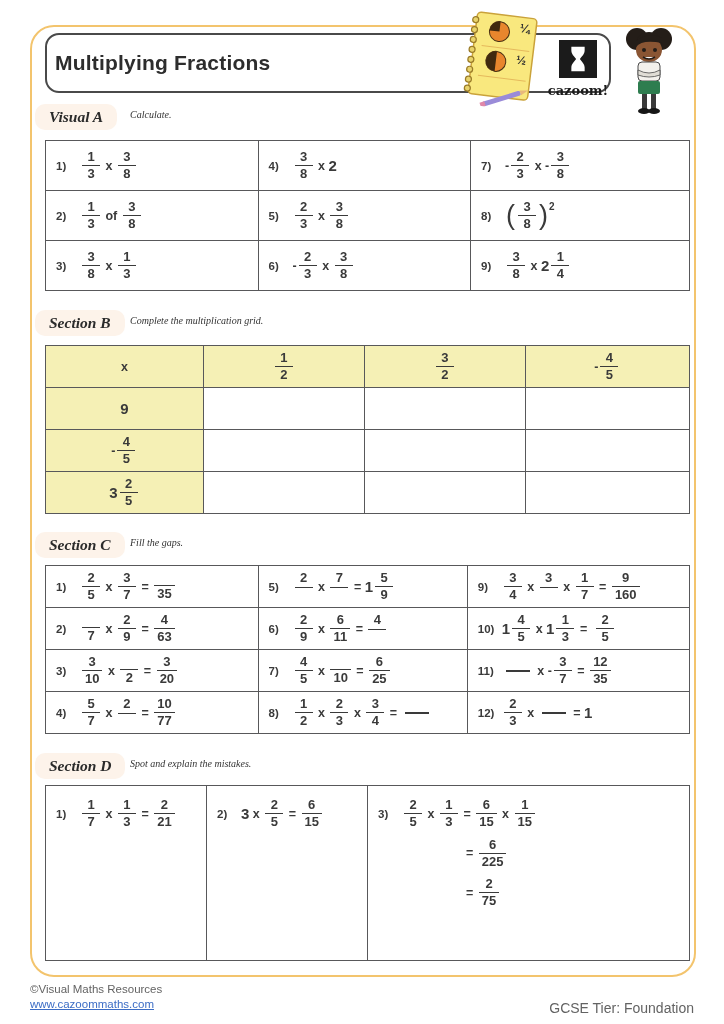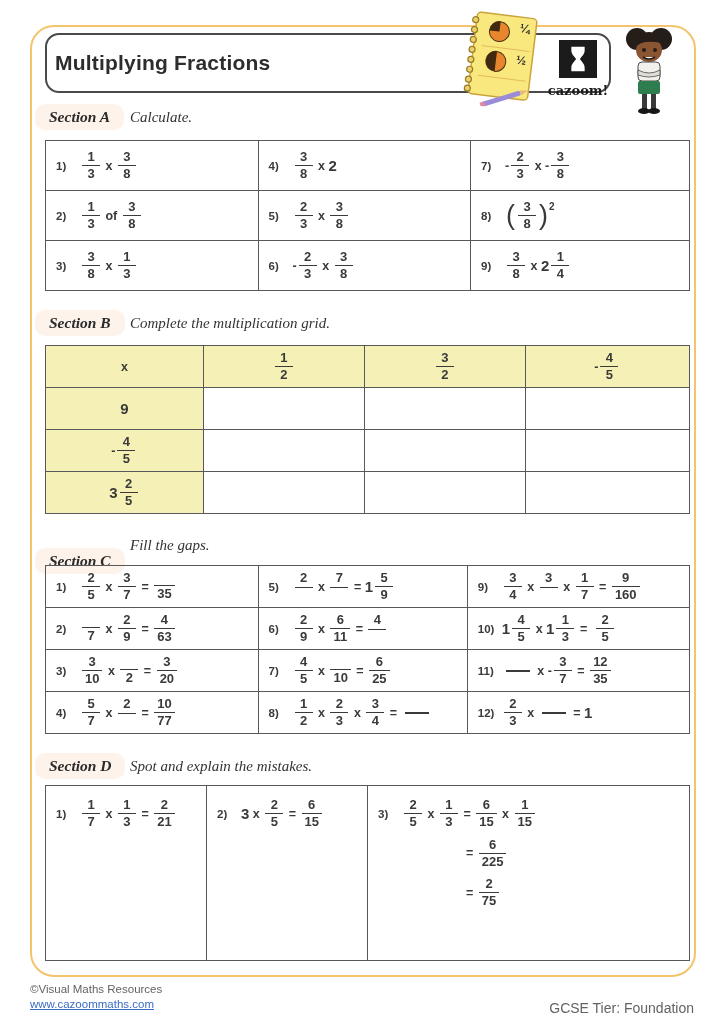--- a/index.html
+++ b/index.html
@@ -11,21 +11,21 @@
   .title-box{position:absolute;left:45px;top:33px;width:562px;height:56px;background:#fff;
         border:2.5px solid #4a4a4a;border-radius:14px;z-index:2;display:flex;align-items:center;}
   .title-text{margin-left:8px;font-size:21px;font-weight:bold;color:#2d2d2d;letter-spacing:.2px;}
   .notebook{position:absolute;left:458px;top:12px;width:86px;height:96px;z-index:3;transform:rotate(7deg);}
   .logo{position:absolute;left:547px;top:40px;width:62px;text-align:center;z-index:3;}
   .logo-text{font-family:"DejaVu Serif",serif;font-weight:bold;font-size:13px;color:#1b1b1b;margin-top:1px;}
   .character{position:absolute;left:620px;top:26px;width:56px;height:88px;z-index:3;}
   
   .pill{position:absolute;background:#fdf3ea;border-radius:10px;padding:4px 14px;
         font-family:"Liberation Serif",serif;font-style:italic;font-weight:bold;font-size:15.5px;color:#2b2b2b;}
-  .instr{position:absolute;font-family:"Liberation Serif",serif;font-style:italic;font-size:15px;color:#333;}
+  .instr{position:absolute;font-family:"Liberation Serif",serif;font-style:italic;font-size:10px;color:#333;}
   
   table{border-collapse:collapse;table-layout:fixed;position:absolute;left:45px;width:645px;}
   td,th{border:1px solid #58585a;padding:0;vertical-align:middle;}
   .yl{background:#f5f0b5;}
   .cellrow{display:flex;align-items:center;padding:4px 4px 4px 10px;}
   .center-cell{display:flex;align-items:center;justify-content:center;height:100%;}
   .pnum{font-size:11.5px;font-weight:bold;color:#3a3a3a;min-width:24px;flex:0 0 auto;}
   .expr{display:flex;align-items:center;flex-wrap:nowrap;}
   .mtext{font-weight:bold;font-size:12.5px;white-space:pre;color:#3a3a3a;}
   .mnum{font-weight:bold;font-size:15px;white-space:pre;color:#3a3a3a;}
@@ -111,21 +111,21 @@
       <rect x="18" y="36" width="22" height="19" rx="4" fill="#f3f1ec" stroke="#4a4a4a" stroke-width="1"></rect>
       <path d="M18 44 q11 6 22 0 l0 5 q-11 4 -22 0 z" fill="#e0ddd5" stroke="#4a4a4a" stroke-width="0.8"></path>
       <rect x="18" y="55" width="22" height="13" rx="2" fill="#2e7d4f"></rect>
       <rect x="22" y="68" width="5" height="15" fill="#3a3a3a"></rect>
       <rect x="31" y="68" width="5" height="15" fill="#3a3a3a"></rect>
       <ellipse cx="24" cy="85" rx="6" ry="3" fill="#161616"></ellipse>
       <ellipse cx="34" cy="85" rx="6" ry="3" fill="#161616"></ellipse>
     </svg>
   </div>
 
-  <div class="pill" style="left:35px;top:104px;">Section A</div>
+  <div class="pill" style="left:35px;top:104px;">Visual A</div>
   <div class="instr" style="left:130px;top:109px;">Calculate.</div>
   <table id="tableA" style="top:140px;">
     <colgroup>
         <col style="width:33%">
         <col style="width:33%">
         <col style="width:34%">
       </colgroup>
     <tbody id="tbodyA">
         <tr>
           <td>
@@ -372,21 +372,21 @@
               </span>
             </div>
           </td>
           <td></td>
           <td></td>
           <td></td>
         </tr>
       </tbody>
   </table>
 
-  <div class="pill" style="left:35px;top:548px;">Section C</div>
+  <div class="pill" style="left:35px;top:532px;">Section C</div>
   <div class="instr" style="left:130px;top:537px;">Fill the gaps.</div>
   <table id="tableC" style="top:565px;">
     <colgroup>
         <col style="width:33%">
         <col style="width:32.5%">
         <col style="width:34.5%">
       </colgroup>
     <tbody id="tbodyC">
         <tr>
           <td>

